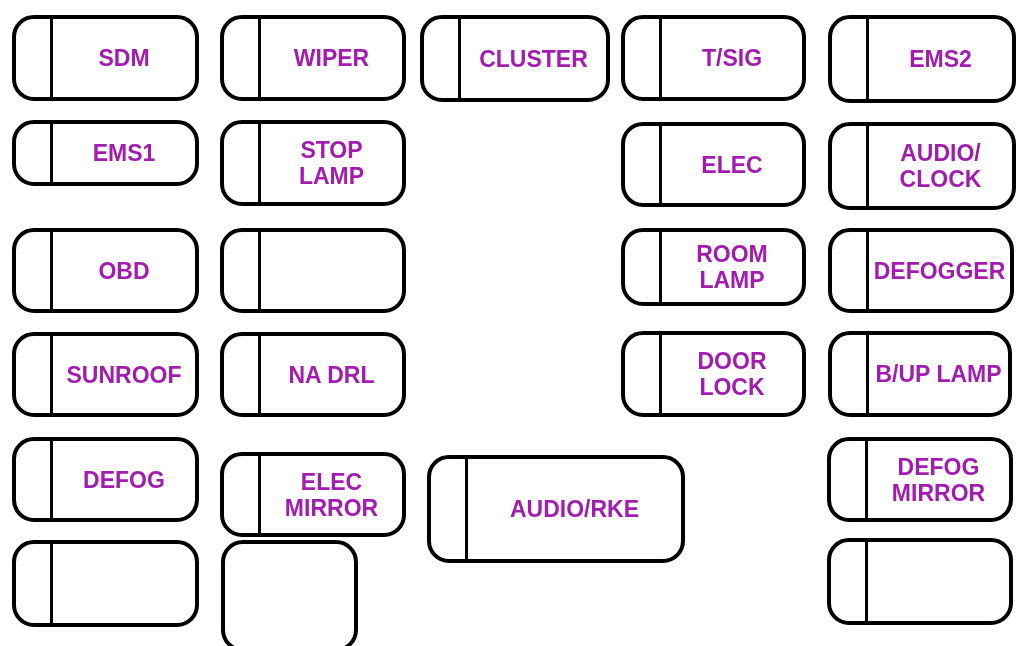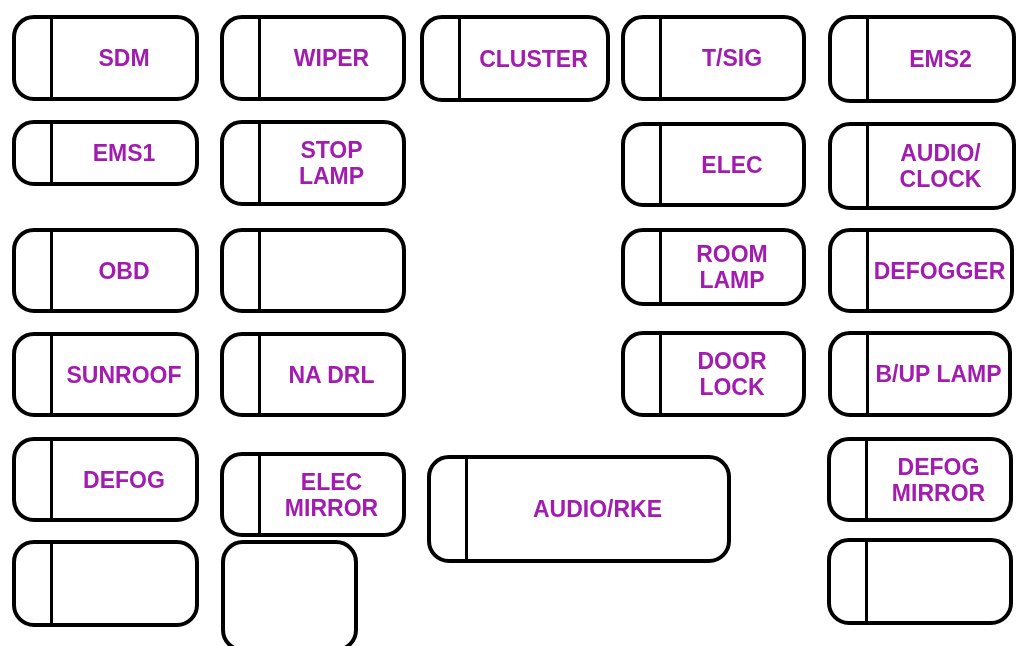--- a/index.html
+++ b/index.html
@@ -101,21 +101,21 @@
 MIRROR</span>
   </div>
   <div class="fuse no-divider" style="left:221px; top:540px; width:137px; height:112px;">
     <span class="label"></span>
   </div>
 
   <div class="fuse" style="left:420px; top:15px; width:190px; height:87px;">
     <span class="divider"></span>
     <span class="label">CLUSTER</span>
   </div>
-  <div class="fuse" style="left:427px; top:455px; width:304px; height:108px;">
+  <div class="fuse" style="left:427px; top:455px; width:258px; height:108px;">
     <span class="divider"></span>
     <span class="label">AUDIO/RKE</span>
   </div>
 
   <div class="fuse" style="left:621px; top:15px; width:185px; height:86px;">
     <span class="divider"></span>
     <span class="label">T/SIG</span>
   </div>
   <div class="fuse" style="left:621px; top:122px; width:185px; height:85px;">
     <span class="divider"></span>

